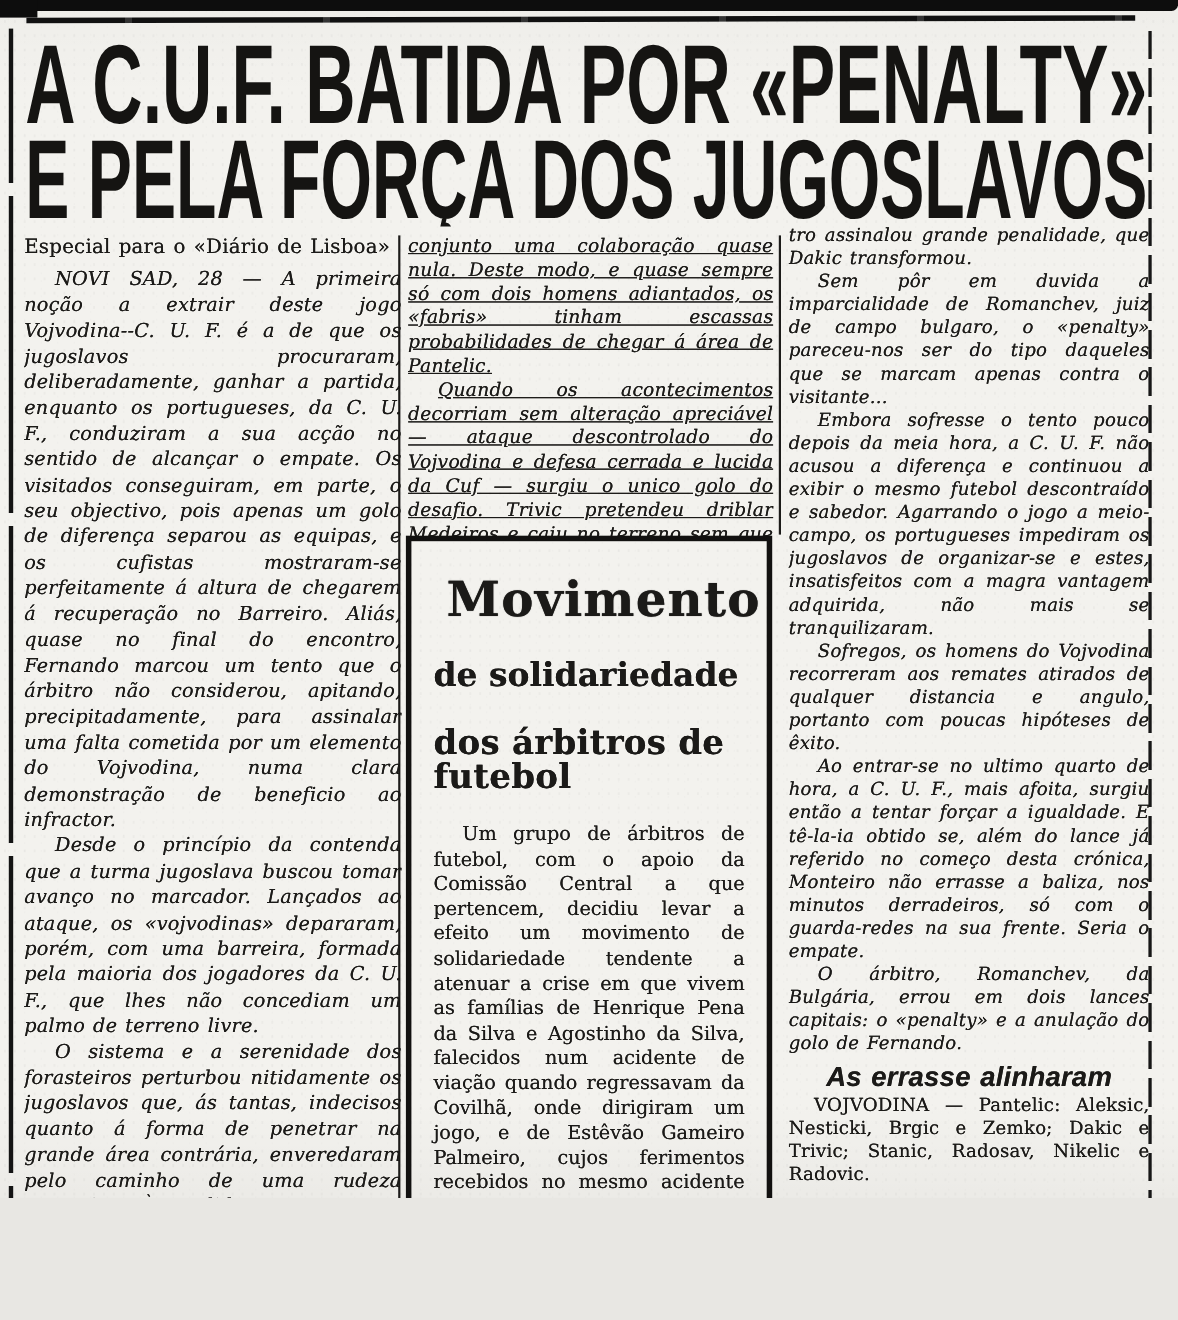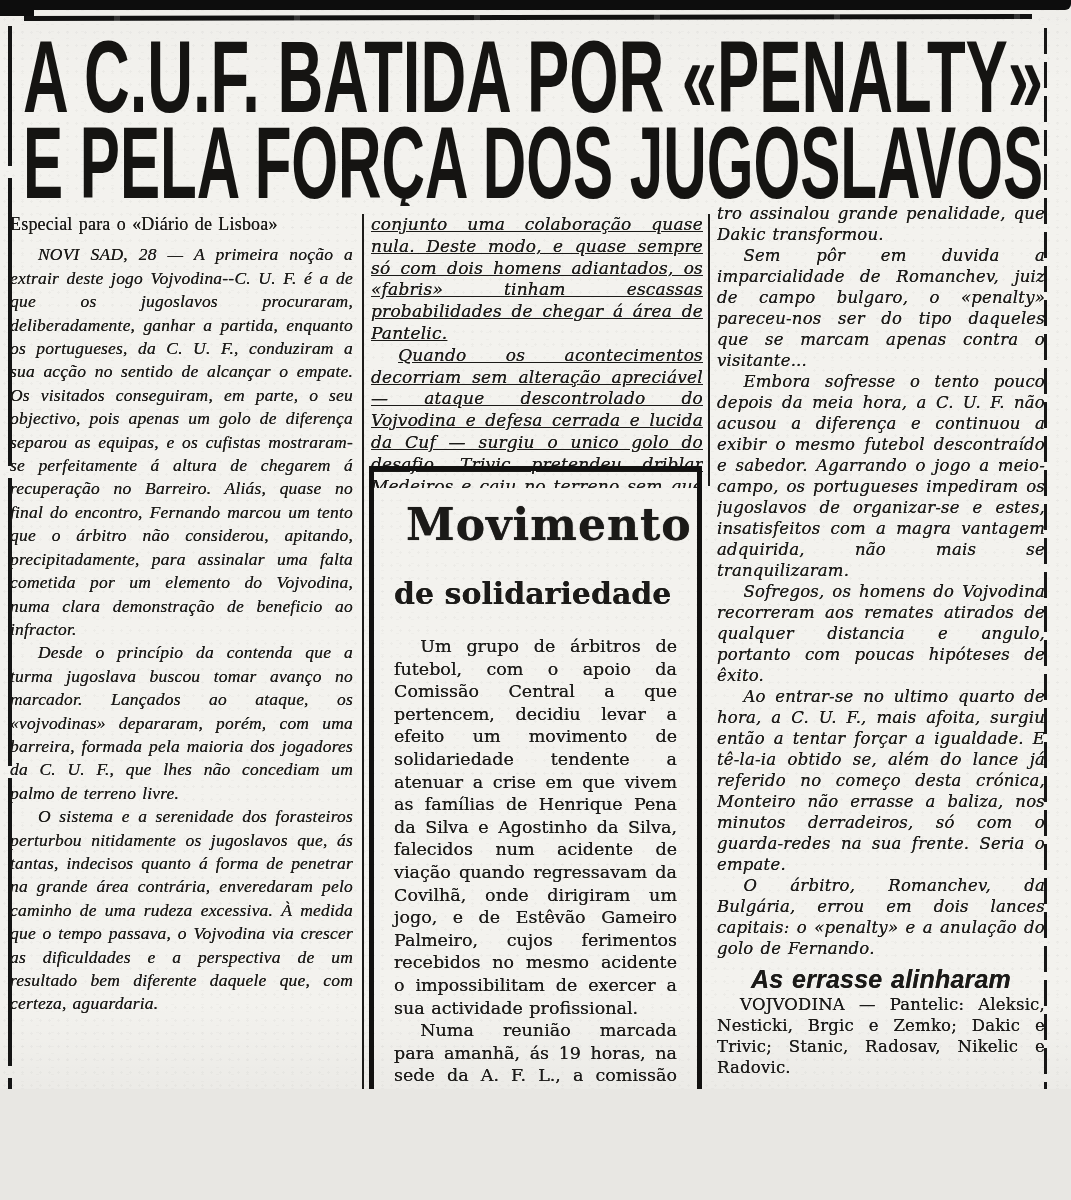--- a/index.html
+++ b/index.html
@@ -41,40 +41,40 @@
     font-weight: 800;
     fill: #151412;
   }
 
   
   .col {
     position: absolute;
     text-align: justify;
     overflow: hidden;
   }
-  .col-1 { left: 10px;  top: 213px; width: 343px; height: 934px; font-size: 17.5px; line-height: 23.4px; font-family: Liberation Serif, serif; }
+  .col-1 { left: 22px;  top: 213px; width: 343px; height: 934px; font-size: 17.5px; line-height: 23.4px; }
   .col-2 { left: 371px; top: 214px; width: 332px; height: 274px; font-size: 17px;  line-height: 21.8px; text-decoration: underline; }
   .col-3 { left: 717px; top: 203px; width: 328px; height: 940px; font-size: 16.5px; line-height: 21px; }
   .col p { margin: 0; font-style: italic; text-indent: 1.6em; letter-spacing: 0.2px; word-spacing: 1.5px;
            text-shadow: 0 0 0.6px rgba(20,18,16,0.9); }
   .col p.cont { text-indent: 0; }
 
   .byline {
     font-style: normal !important;
     text-indent: 0 !important;
     font-size: 18px;
     letter-spacing: 0.5px;
     word-spacing: 3px;
     margin-bottom: 7px !important;
     white-space: nowrap;
   }
 
   
   .sol-box {
-    position: absolute; left: 369px; top: 466px; width: 333px; height: 648px;
+    position: absolute; left: 369px; top: 487px; width: 333px; height: 648px;
     border: 5px solid #121110; box-sizing: border-box;
     background: transparent;
     padding: 26px 20px 0 20px;
   }
   .sol-title-1 { font-weight: bold; font-size: 44px; line-height: 1; margin: 6px 0 0 12px; letter-spacing: 1px;
                  text-shadow: 0 0 0.7px rgba(18,17,16,0.9); }
   .sol-title-2 { font-weight: bold; font-size: 30px; line-height: 1; margin: 32px 4px 0 0; text-align: left;
                  text-shadow: 0 0 0.6px rgba(18,17,16,0.9); }
   .sol-title-3 { font-weight: bold; font-size: 31px; line-height: 1; margin: 30px 0 0 0; letter-spacing: 0.2px;
                  text-shadow: 0 0 0.6px rgba(18,17,16,0.9); }
@@ -143,20 +143,21 @@
   </div>
 
   <div class="col col-2">
     <p class="cont">conjunto uma colaboração quase nula. Deste modo, e quase sempre só com dois homens adiantados, os «fabris» tinham escassas probabilidades de chegar á área de Pantelic.</p>
     <p>Quando os acontecimentos decorriam sem alteração apreciável — ataque descontrolado do Vojvodina e defesa cerrada e lucida da Cuf — surgiu o unico golo do desafio. Trivic pretendeu driblar Medeiros e caiu no terreno sem que o quarto defesa cufista praticasse qualquer falta. Surpreendentemente, o árbi-</p>
   </div>
 
   <div class="sol-box">
     <div class="sol-title-1">Movimento</div>
     <div class="sol-title-2">de solidariedade</div>
+    <div class="sol-title-3">dos árbitros de futebol</div>
     <div class="sol-body">
       <p class="first">Um grupo de árbitros de futebol, com o apoio da Comissão Central a que pertencem, decidiu levar a efeito um movimento de solidariedade tendente a atenuar a crise em que vivem as famílias de Henrique Pena da Silva e Agostinho da Silva, falecidos num acidente de viação quando regressavam da Covilhã, onde dirigiram um jogo, e de Estêvão Gameiro Palmeiro, cujos ferimentos recebidos no mesmo acidente o impossibilitam de exercer a sua actividade profissional.</p>
       <p>Numa reunião marcada para amanhã, ás 19 horas, na sede da A. F. L., a comissão organizadora dará a conhecer aos órgãos de Informação as linhas mestras da sua iniciativa.</p>
     </div>
   </div>
 
   <div class="col col-3">
     <p class="cont">tro assinalou grande penalidade, que Dakic transformou.</p>
     <p>Sem pôr em duvida a imparcialidade de Romanchev, juiz de campo bulgaro, o «penalty» pareceu-nos ser do tipo daqueles que se marcam apenas contra o visitante...</p>
     <p>Embora sofresse o tento pouco depois da meia hora, a C. U. F. não acusou a diferença e continuou a exibir o mesmo futebol descontraído e sabedor. Agarrando o jogo a meio-campo, os portugueses impediram os jugoslavos de organizar-se e estes, insatisfeitos com a magra vantagem adquirida, não mais se tranquilizaram.</p>

